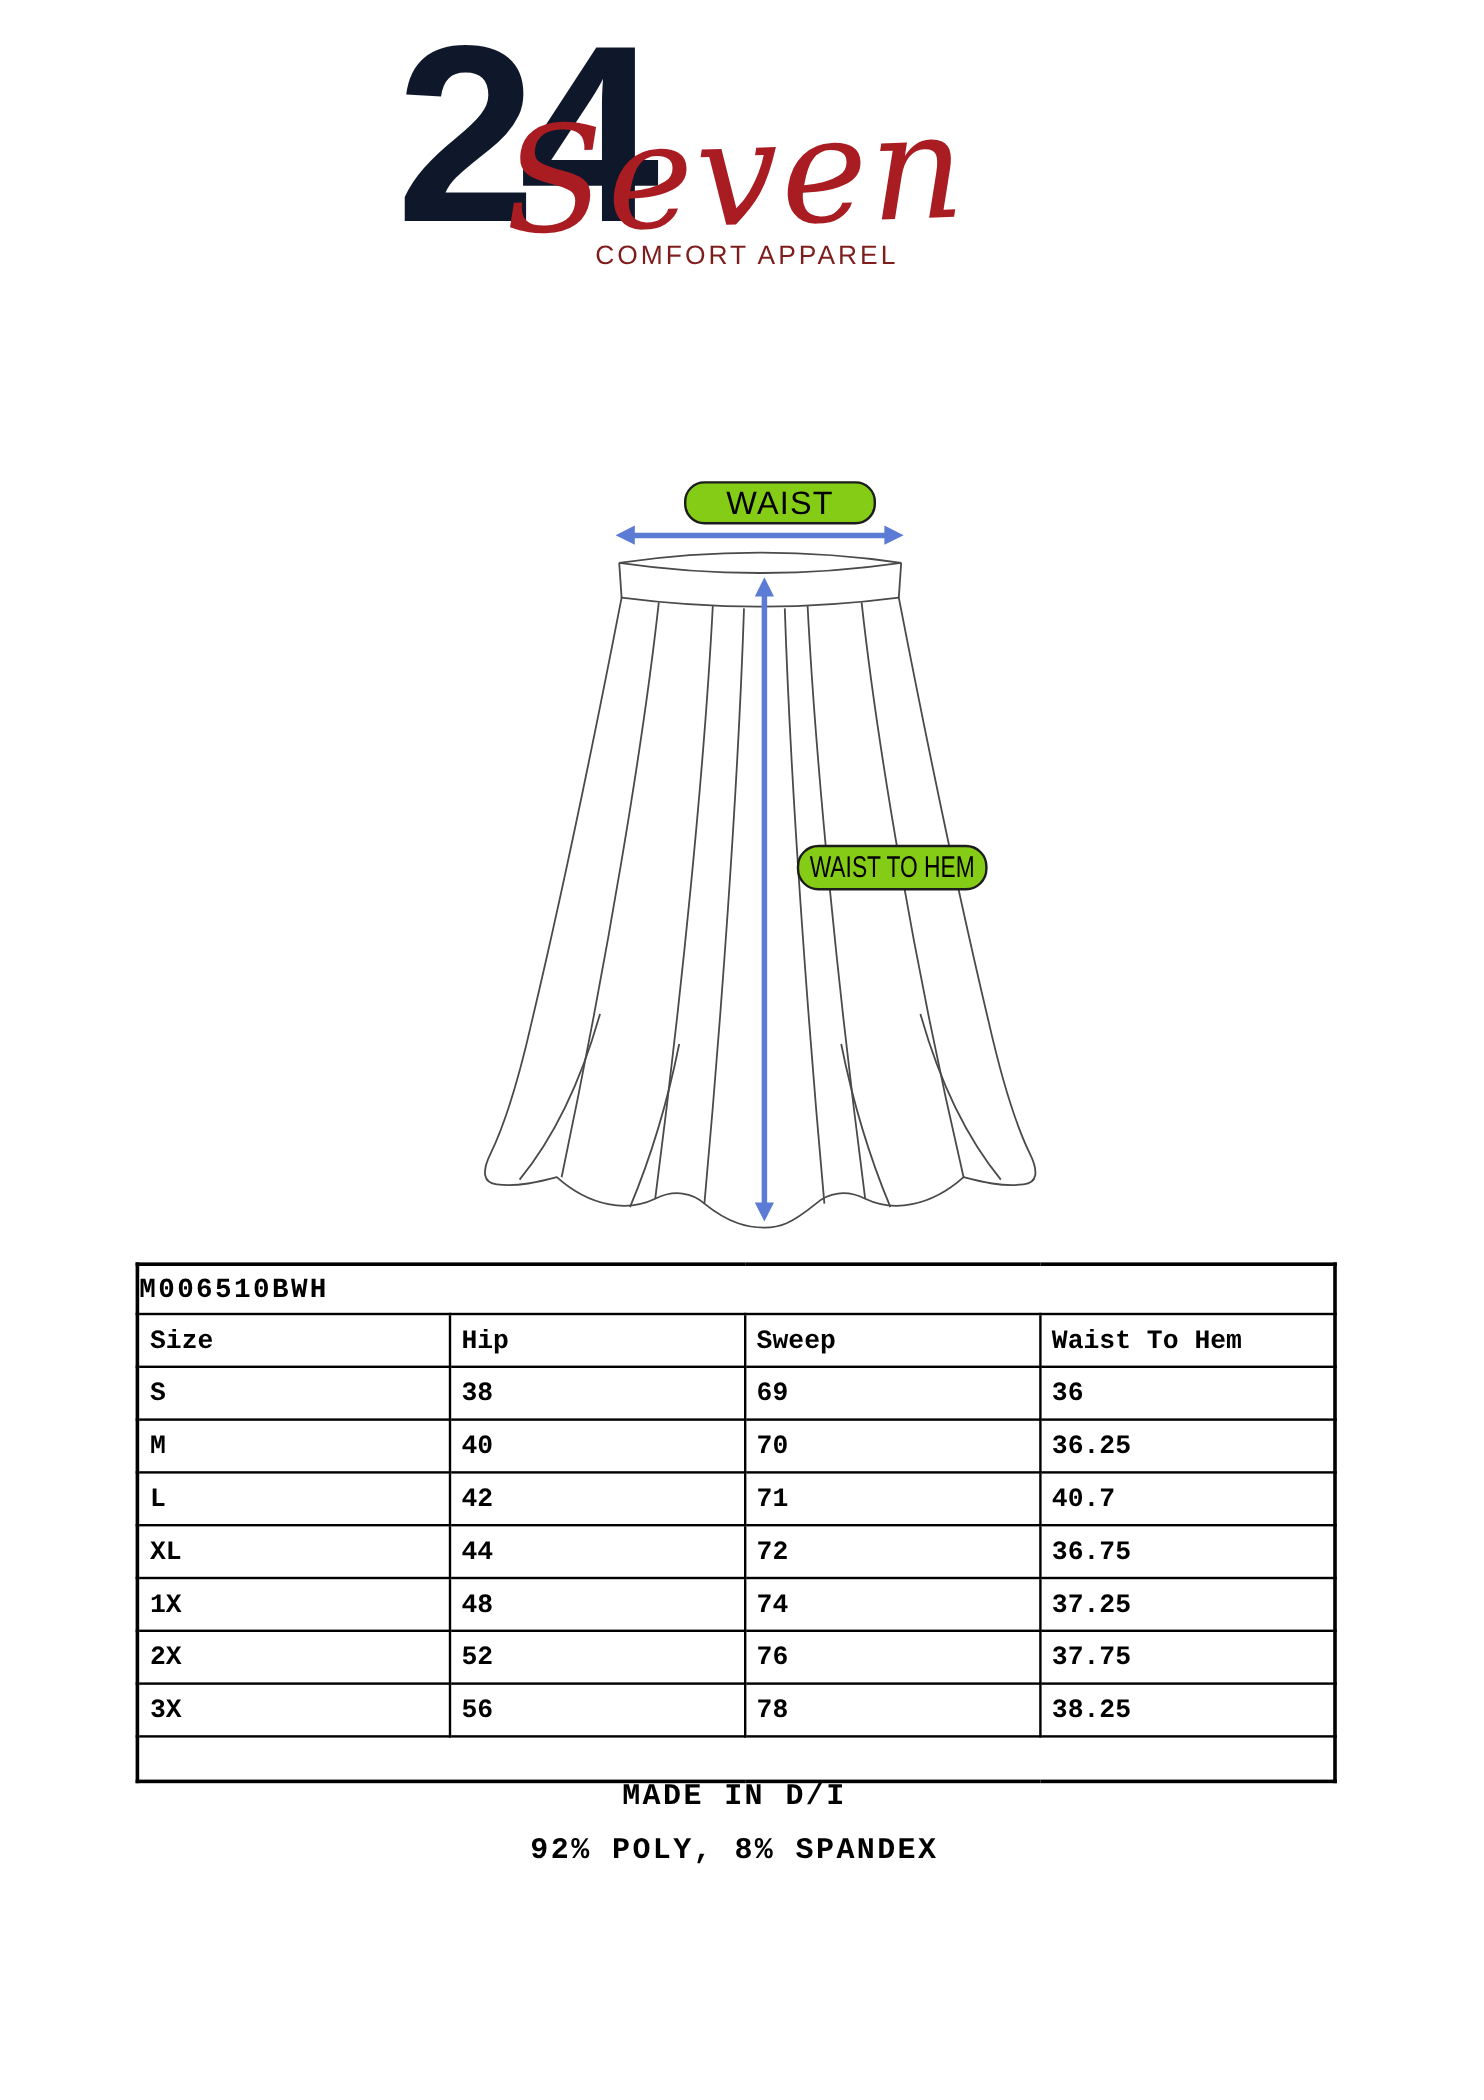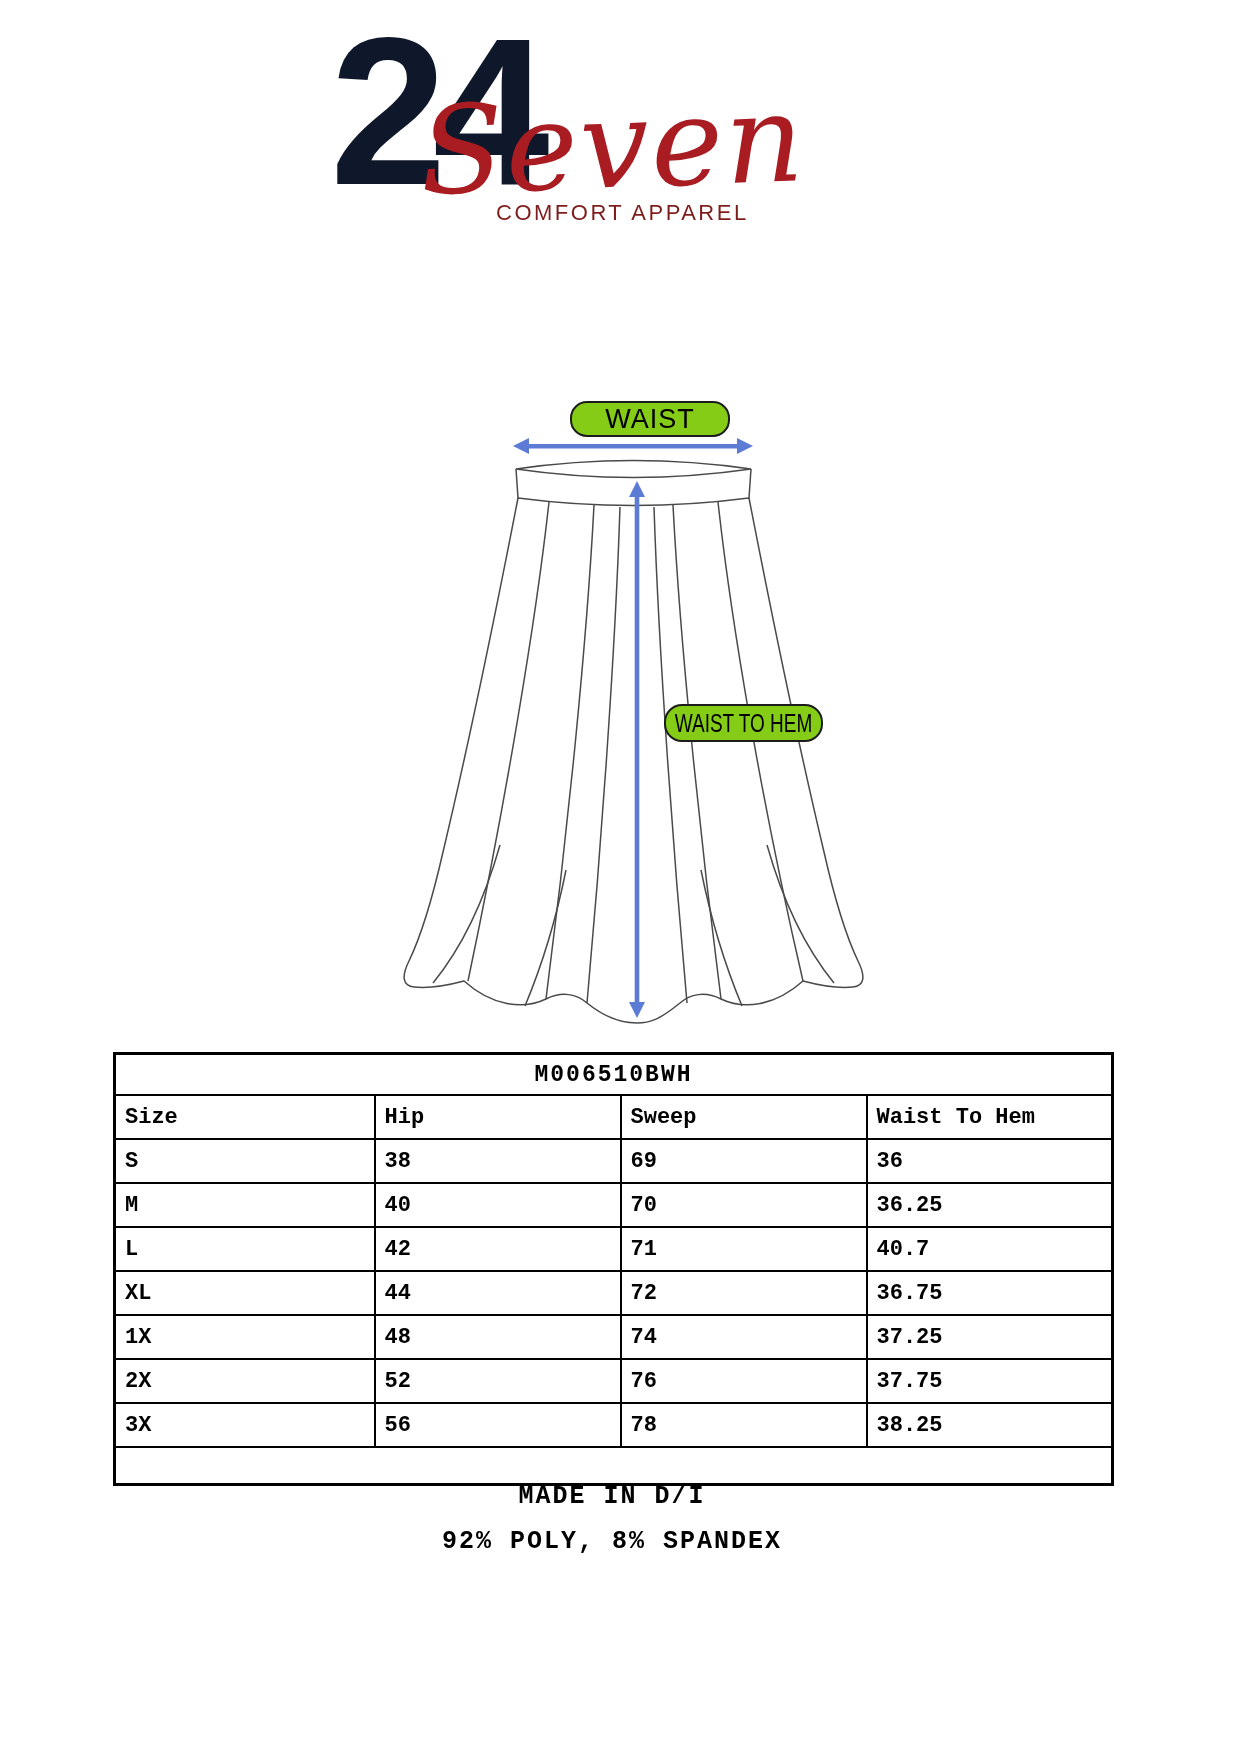--- a/index.html
+++ b/index.html
@@ -41,21 +41,21 @@
     position:absolute;left:113px;top:1052px;z-index:2;
     border-collapse:collapse;table-layout:fixed;width:998px;
     font-family:"Liberation Mono","DejaVu Sans Mono",monospace;
     font-weight:bold;font-size:22px;
   }
   .size-table td{
     border:2px solid #000;height:42px;vertical-align:middle;
     padding:0 0 0 9px;overflow:hidden;
   }
   .size-table{border:3px solid #000;}
-  .size-table .title-row td{height:39px;text-align:center;letter-spacing:2px;padding-left:0;font-size:23px;}
+  .size-table .title-row td{height:39px;letter-spacing:2px;padding-left:0;font-size:23px;}
   .size-table .empty-row td{height:35px;}
   
   .footer-line{
     position:absolute;left:113px;width:998px;text-align:center;z-index:2;
     font-family:"Liberation Mono","DejaVu Sans Mono",monospace;
     font-weight:bold;font-size:25px;letter-spacing:2px;
   }
   .footer-made{top:1482px;}
   .footer-fabric{top:1527px;}
 </style>

